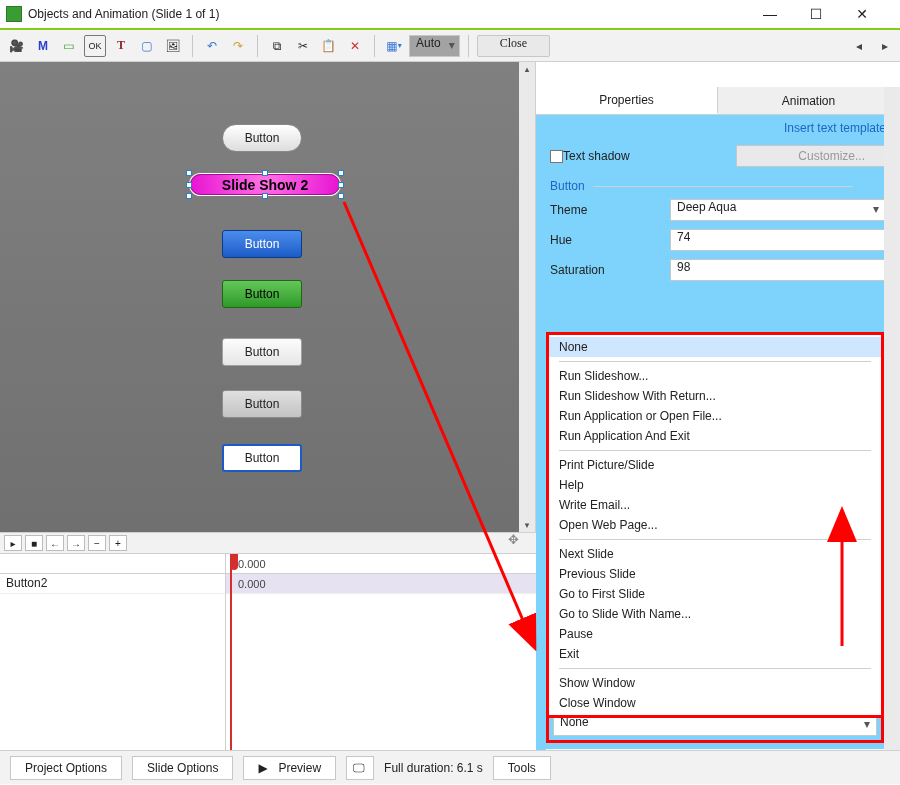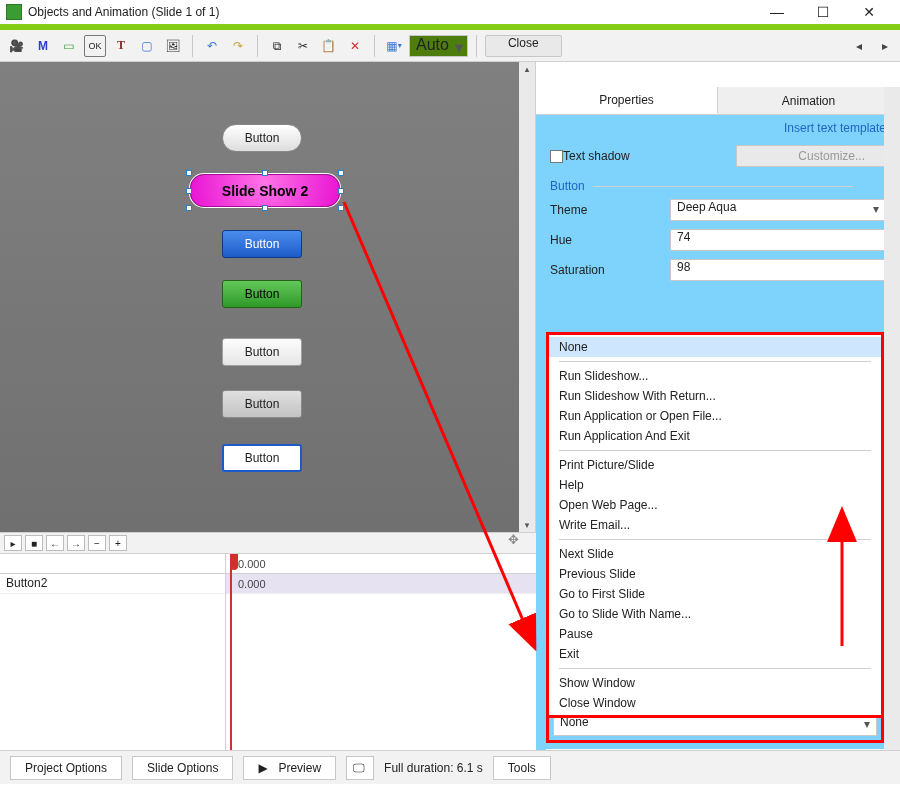--- a/index.html
+++ b/index.html
@@ -13,22 +13,22 @@
     height: 785px;
     overflow: hidden;
     position: relative;
   }
   
   .titlebar {
     height: 30px;
     background: #fff;
     display: flex;
     align-items: center;
-    padding: 0 8px 0 6px;
-    border-bottom: 6px solid #84cc16;
+    padding: 0 15px 0 6px;
+    border-bottom: 2px solid #84cc16;
   }
   .app-icon {
     width: 16px; height:16px;
     background: #3a9d33;
     border:1px solid #2b7a25;
     margin-right:6px;
   }
   .title-text { flex:1; }
   .win-controls { display:flex; }
   .win-btn {
@@ -47,30 +47,31 @@
     gap:4px;
   }
   .tb-ic {
     width:22px; height:22px;
     display:flex; align-items:center; justify-content:center;
     border:1px solid transparent;
     border-radius:2px;
   }
   .tb-sep { width:1px; height:22px; background:#c7c7c7; margin:0 4px; }
   .tb-select {
-    height:22px; border:1px solid #c7c7c7; background:#4d7c0f;
-    font-size:16px; padding:0 18px 0 6px;
+    height:22px; border:1px solid #c7c7c7; background:#a3a3a3;
+    font-size:12px; padding:0 18px 0 6px;
     position:relative;
   }
   .tb-select:after{content:"▾"; position:absolute; right:4px; top:2px; color:#555;}
   .tb-btn {
     height:22px; padding:0 22px;
     background:#e9e9e9;
     border:1px solid #c7c7c7;
     border-radius:2px;
+    font-family:Liberation Serif, serif;
   }
   .nav-right { margin-left:auto; display:flex; gap:8px; align-items:center; }
   .chev { font-size:12px; color:#444; padding:0 6px;}
 
   
   .main {
     display:flex;
     height: 688px;
   }
   .left-col {
@@ -103,21 +104,21 @@
     width:80px;
     height:28px;
     border-radius:14px;
     display:flex;
     align-items:center;
     justify-content:center;
     font-size:12px;
   }
   .pill-white { background:linear-gradient(#fff,#ddd); border:1px solid #888;}
   .pill-pink {
-    width:150px; height:33px; left:190px;
+    width:150px; height:21px; left:190px;
     background:radial-gradient(circle at 50% 25%,#ff74e6,#e812d3);
     border:1px solid #a40c96; color:#000; font-weight:bold; font-size:14px;
     box-shadow:0 0 0 1px #fff;
   }
   .sh-handle { position:absolute; width:6px; height:6px; background:#fff; border:1px solid #2b7ec2;}
   .rect-blue { background:linear-gradient(#4b8ded,#1c5bc7); border:1px solid #0c3b88; color:#fff; border-radius:3px;}
   .rect-green{ background:linear-gradient(#63c75a,#2f9a28); border:1px solid #206518; color:#000; border-radius:3px;}
   .rect-grey { background:linear-gradient(#fcfcfc,#e6e6e6); border:1px solid #a0a0a0; border-radius:3px;}
   .rect-dark { background:linear-gradient(#e0e0e0,#c3c3c3); border:1px solid #8b8b8b; border-radius:3px;}
   .rect-outline{ background:#fff; border:2px solid #1c5bc7; border-radius:3px;}
@@ -428,22 +429,22 @@
     <div class="dd-overlay">
       <div class="dd-item selected">None</div>
       <div class="dd-div"></div>
       <div class="dd-item">Run Slideshow...</div>
       <div class="dd-item">Run Slideshow With Return...</div>
       <div class="dd-item">Run Application or Open File...</div>
       <div class="dd-item">Run Application And Exit</div>
       <div class="dd-div"></div>
       <div class="dd-item">Print Picture/Slide</div>
       <div class="dd-item">Help</div>
+      <div class="dd-item">Write Email...</div>
       <div class="dd-item">Open Web Page...</div>
-      <div class="dd-item">Write Email...</div>
       <div class="dd-div"></div>
       <div class="dd-item">Next Slide</div>
       <div class="dd-item">Previous Slide</div>
       <div class="dd-item">Go to First Slide</div>
       <div class="dd-item">Go to Slide With Name...</div>
       <div class="dd-item">Pause</div>
       <div class="dd-item">Exit</div>
       <div class="dd-div"></div>
       <div class="dd-item">Show Window</div>
       <div class="dd-item">Close Window</div>

